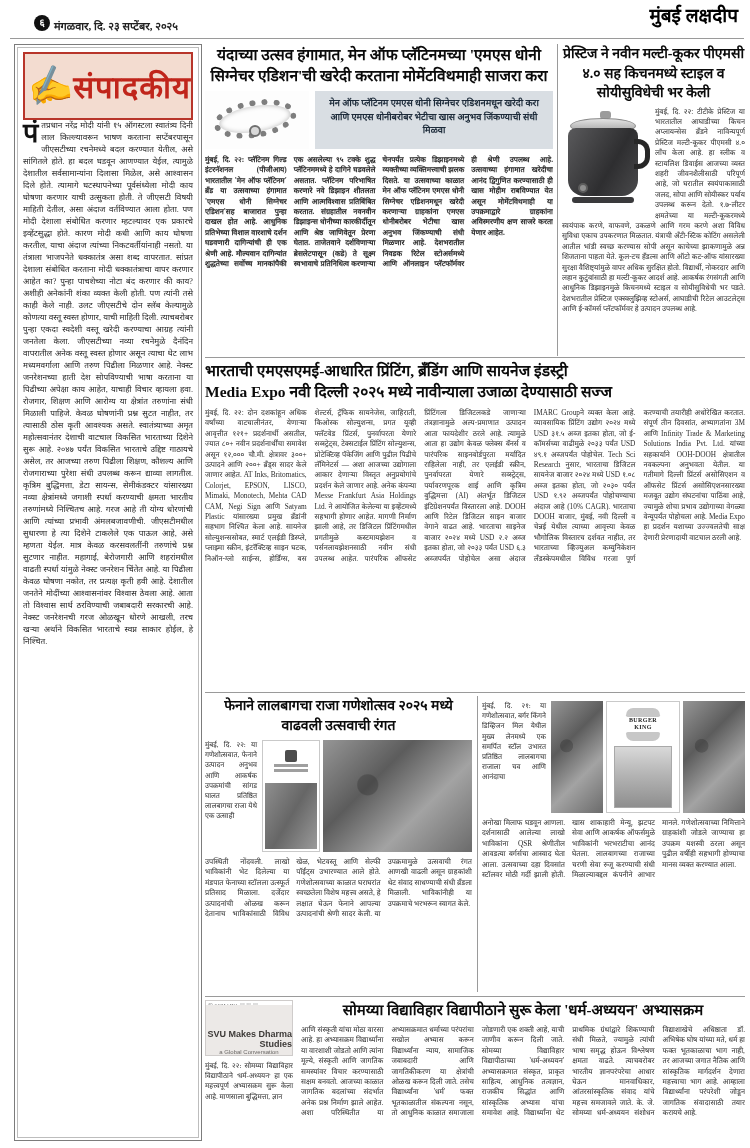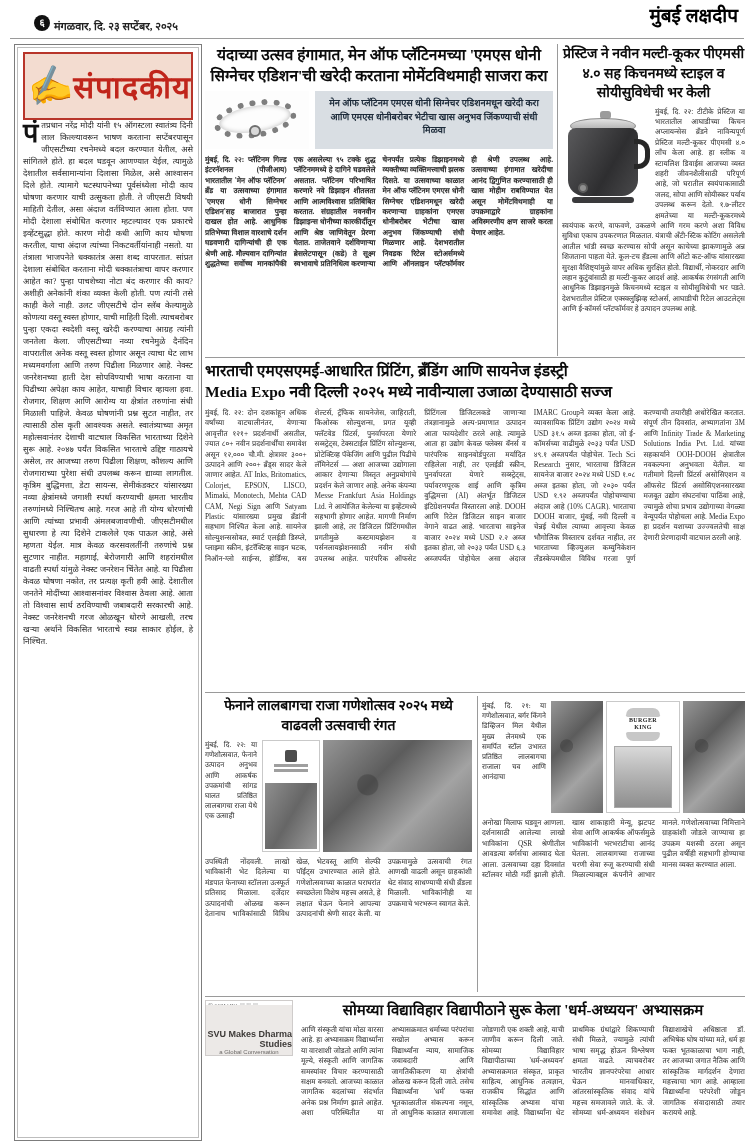--- a/index.html
+++ b/index.html
@@ -208,20 +208,21 @@
 
   <div class="hline" style="left:205px; width:540px; top:996px;"></div>
 
   <div class="somaiya">
     <div class="som-left">
       <div class="svu-card">
         <div class="svu-strip">Ⓢ SOMAIYA ▥ ▥ ▥</div>
         <div class="svu-title">SVU Makes Dharma Studies</div>
         <div class="svu-sub">a Global Conversation</div>
       </div>
+      <div class="narrow-col som-col1" style="width:88px;">मुंबई, दि. २२: सोमय्या विद्याविहार विद्यापीठाने 'धर्म-अध्ययन' हा एक महत्त्वपूर्ण अभ्यासक्रम सुरू केला आहे. माणसाला बुद्धिमत्ता, ज्ञान</div>
     </div>
     <div class="som-right">
       <div class="som-headline">सोमय्या विद्याविहार विद्यापीठाने सुरू केला 'धर्म-अध्ययन' अभ्यासक्रम</div>
       <div class="body-sm cols-5 som-body">आणि संस्कृती यांचा मोठा वारसा आहे. हा अभ्यासक्रम विद्यार्थ्यांना या वारशाशी जोडतो आणि त्यांना मूल्ये, संस्कृती आणि जागतिक समस्यांवर विचार करण्यासाठी सक्षम बनवतो. आजच्या काळात जागतिक बदलांच्या संदर्भात अनेक प्रश्न निर्माण झाले आहेत. अशा परिस्थितीत या अभ्यासक्रमात धर्माच्या परंपरांचा सखोल अभ्यास करून विद्यार्थ्यांना न्याय, सामाजिक जबाबदारी आणि जागतिकीकरण या क्षेत्रांची ओळख करून दिली जाते. तसेच विद्यार्थ्यांना 'धर्म' फक्त भूतकाळातील संकल्पना नसून, तो आधुनिक काळात समाजाला जोडणारी एक शक्ती आहे, याची जाणीव करून दिली जाते. सोमय्या विद्याविहार विद्यापीठाच्या 'धर्म-अध्ययन' अभ्यासक्रमात संस्कृत, प्राकृत साहित्य, आधुनिक तत्वज्ञान, राजकीय सिद्धांत आणि सांस्कृतिक अभ्यास यांचा समावेश आहे. विद्यार्थ्यांना थेट प्राथमिक ग्रंथांद्वारे शिकण्याची संधी मिळते, ज्यामुळे त्यांची भाषा समृद्ध होऊन विश्लेषण क्षमता वाढते. त्याचबरोबर भारतीय ज्ञानपरंपरेचा आधार घेऊन मानवाधिकार, आंतरसांस्कृतिक संवाद यांचे महत्त्व समजावले जाते. के. जे. सोमय्या धर्म-अध्ययन संशोधन विद्याशाखेचे अधिष्ठाता डॉ. अभिषेक घोष यांच्या मते, धर्म हा फक्त भूतकाळाचा भाग नाही, तर आजच्या जगात नैतिक आणि सांस्कृतिक मार्गदर्शन देणारा महत्त्वाचा भाग आहे. आम्हाला विद्यार्थ्यांना परंपरेशी जोडून जागतिक संवादासाठी तयार करायचे आहे.</div>
     </div>
   </div>
 
 </div>
 
 </body></html>

